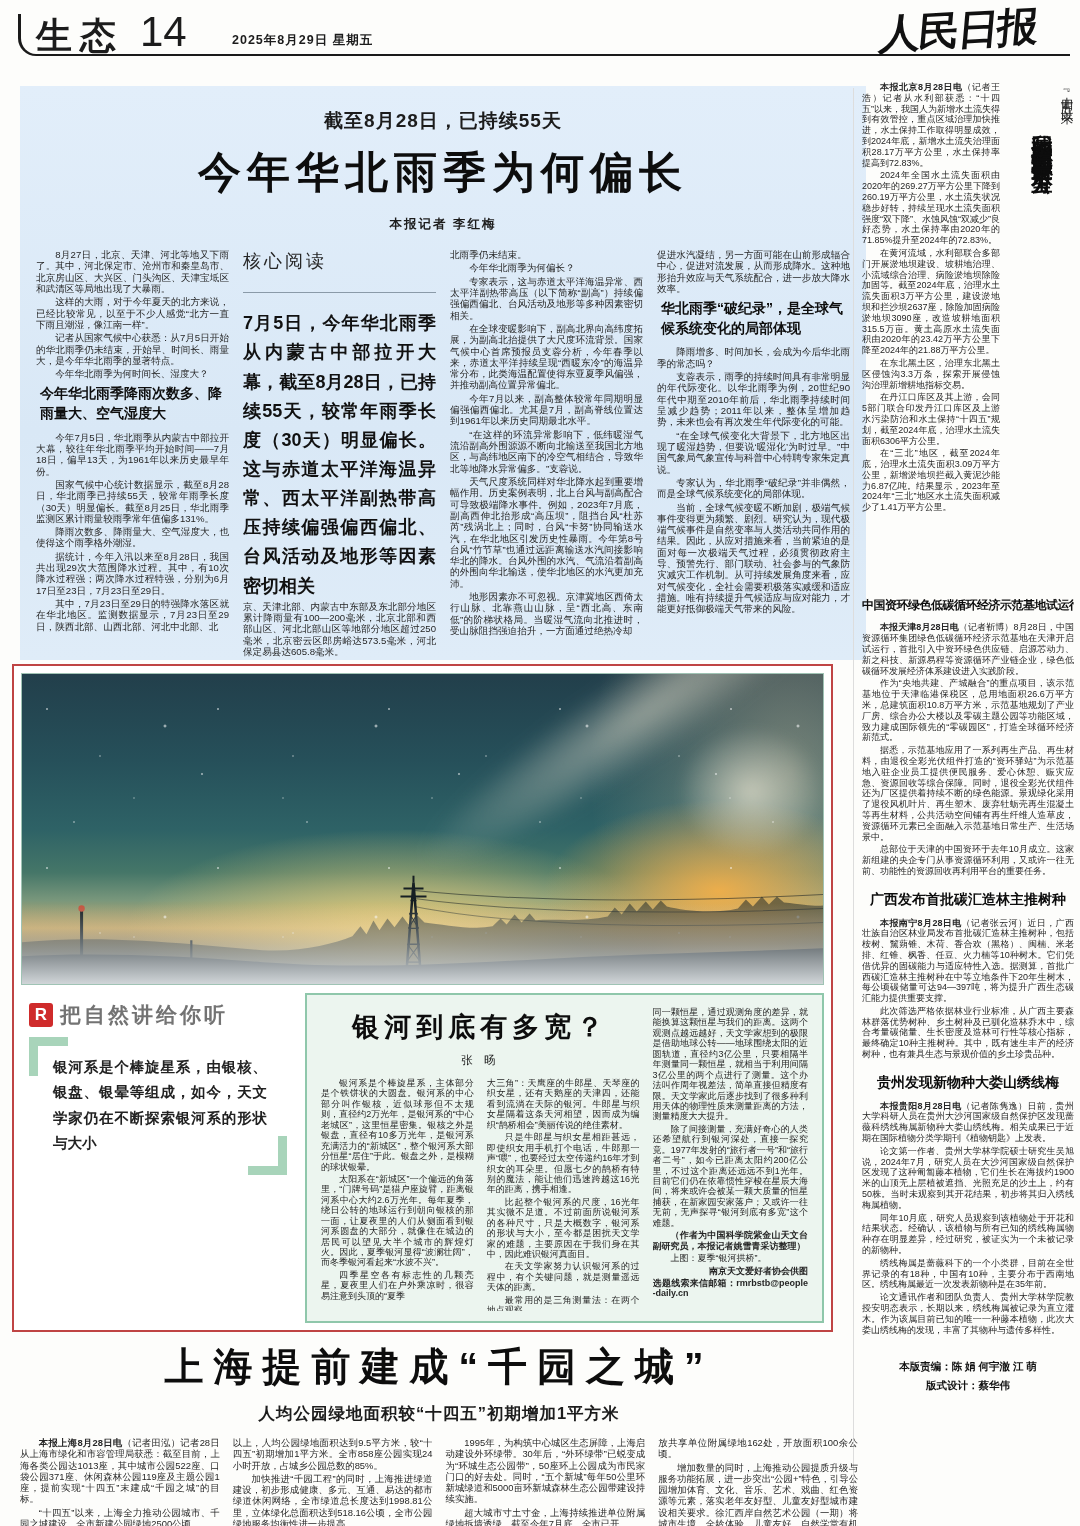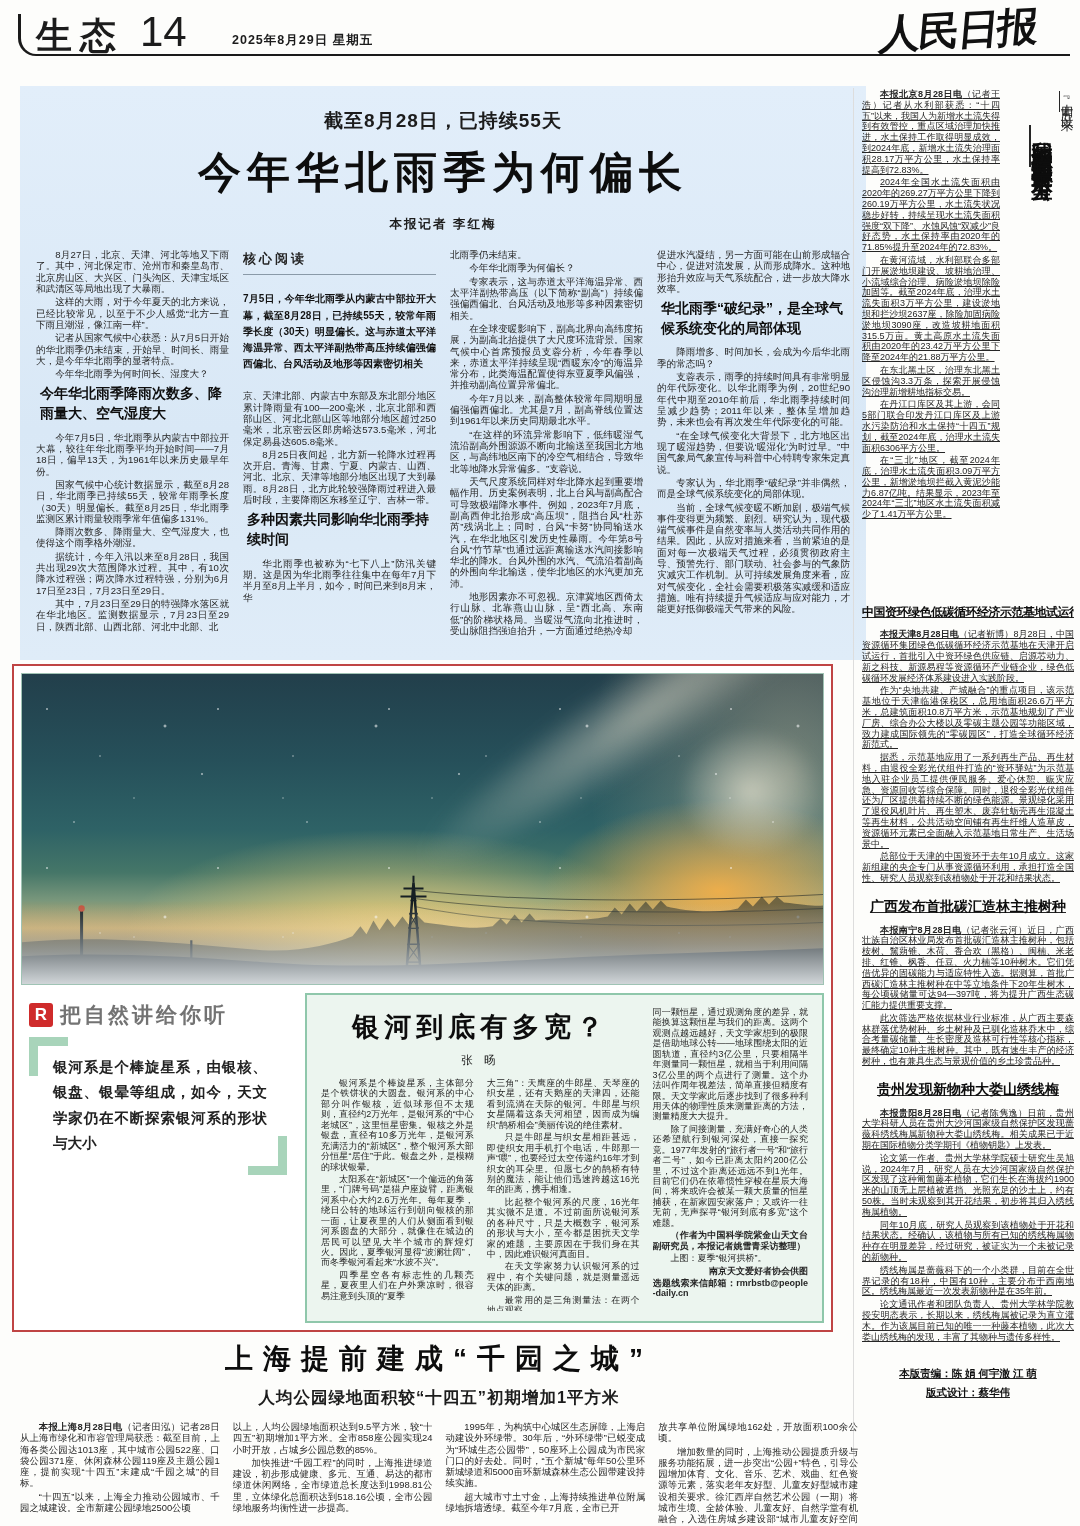--- a/index.html
+++ b/index.html
@@ -21,26 +21,26 @@
     background:linear-gradient(180deg,#e2eefa 0%,#d9e8f6 60%,#dfecf8 100%); padding:22px 16px 8px; }
   .main-kicker { text-align:center; font-size:19px; font-weight:bold; letter-spacing:1px; }
   .main-headline { text-align:center; font-size:43px; font-weight:bold; letter-spacing:6px; margin-top:10px; color:#0d0d0d; }
   .main-byline { text-align:center; font-size:12.5px; font-weight:bold; margin-top:14px; letter-spacing:2px; }
   .main-cols { display:flex; gap:14px; margin-top:16px; height:408px; }
   .mcol { flex:1; font-size:9.6px; line-height:1.18; text-align:justify; color:#262626; overflow:hidden; }
   .mcol p, .rr p, .gal p, .sh p { margin-bottom:2px; }
   .para { text-indent:2em; }
   .cont > p:first-child { text-indent:0; }
   .subhead { font-weight:bold; font-size:14px; line-height:1.4; text-align:left; margin:5px 4px 8px; color:#0e0e0e; }
-  .core-title { font-weight:bold; font-size:13px; letter-spacing:3px; margin:2px 0 8px; }
+  .core-title { font-weight:normal; font-size:18px; letter-spacing:3px; margin:2px 0 20px; }
   .core-rule { border-top:1.5px solid #8a9aa8; margin-bottom:16px; }
-  .core-text { font-size:10px; font-weight:bold; line-height:1.62; color:#111; text-align:justify; margin-bottom:18px; }
+  .core-text { font-size:18px; font-weight:bold; line-height:1.62; color:#111; text-align:justify; margin-bottom:0; }
   
   .vrule { position:absolute; left:853px; top:88px; height:1428px; border-left:1px solid #ddd; }
-  .right-rail { position:absolute; left:862px; top:89px; width:212px; height:1436px; overflow:hidden;text-decoration:underline; }
+  .right-rail { position:absolute; left:862px; top:82px; width:212px; height:1436px; overflow:hidden; }
   .rr { font-size:9px; line-height:1.2; text-align:justify; color:#262626; }
   .soil-wrap { display:flex; height:502px; overflow:hidden; }
   .soil-text { width:138px; }
   .vhead { width:74px; writing-mode:vertical-rl; text-align:left; padding-top:2px; }
   .vkick { font-size:12.5px; letter-spacing:3px; color:#222; margin-left:6px; }
   .vtitle { font-size:21px; font-weight:bold; letter-spacing:2px; line-height:1.05; margin-top:34px; color:#0d0d0d; }
   .rr-head { font-weight:bold; text-align:center; color:#0d0d0d; line-height:1.2; margin:14px 0 10px; }
   .rr-head.h19 { font-size:12px; letter-spacing:-0.5px; white-space:nowrap; }
   .rr-head.h14 { font-size:14px; }
   .rr-dateline { font-weight:bold; }
@@ -93,21 +93,21 @@
   .gal-author { text-align:center; font-size:11.5px; margin:8px 0 10px; letter-spacing:4px; }
   .gal-cols { display:flex; gap:13px; flex:1; overflow:hidden; }
   .gal { flex:1; font-size:9px; line-height:1.16; text-align:justify; color:#262626; overflow:hidden; }
   .gal-col3 { flex:1; padding-top:2px; }
   .gal-credit { font-weight:bold; text-indent:2em; }
   .gal-caption { text-indent:2em; }
   .gal-photocredit { text-align:right; font-weight:bold; }
   .gal-tip { font-weight:bold; word-break:break-all; }
   
   .shanghai { position:absolute; left:20px; top:1340px; width:838px; height:186px; overflow:hidden; }
-  .sh-headline { text-align:center; font-size:28px; font-weight:bold; letter-spacing:10px; color:#0d0d0d; }
+  .sh-headline { text-align:center; font-size:39px; font-weight:bold; letter-spacing:10px; color:#0d0d0d; }
   .sh-sub { text-align:center; font-size:16.5px; font-weight:bold; margin-top:9px; letter-spacing:1px; }
   .sh-cols { display:flex; gap:13px; margin-top:12px; }
   .sh { flex:1; font-size:9.4px; line-height:1.2; text-align:justify; color:#262626; }
 </style>
 </head>
 <body>
 
 <div>
   <div class="hdr-line"></div>
   <div class="hdr-section">生态</div>
@@ -197,21 +197,21 @@
       <div class="vtitle">我国新增水土流失治理面积超二十八万平方公里</div>
     </div>
   </div>
 
   <div>
     <div class="rr-head h19">中国资环绿色低碳循环经济示范基地试运行</div>
     <p class="para"><b class="rr-dateline">本报天津8月28日电</b><span>（记者靳博）8月28日，中国资源循环集团绿色低碳循环经济示范基地在天津开启试运行，首批引入中资环绿色供应链、启源芯动力、新之科技、新源易程等资源循环产业链企业，绿色低碳循环发展经济体系建设进入实践阶段。</span></p>
     <div>
         <p class="para">作为“央地共建、产城融合”的重点项目，该示范基地位于天津临港保税区，总用地面积26.6万平方米，总建筑面积10.8万平方米，示范基地规划了产业厂房、综合办公大楼以及零碳主题公园等功能区域，致力建成国际领先的“零碳园区”，打造全球循环经济新范式。</p>
         <p class="para">据悉，示范基地应用了一系列再生产品、再生材料，由退役全彩光伏组件打造的“资环驿站”为示范基地入驻企业员工提供便民服务、爱心休憩、赈灾应急、资源回收等综合保障。同时，退役全彩光伏组件还为厂区提供着持续不断的绿色能源。景观绿化采用了退役风机叶片、再生塑木、废弃牡蛎壳再生混凝土等再生材料，公共活动空间铺有再生纤维人造草皮，资源循环元素已全面融入示范基地日常生产、生活场景中。</p>
-        <p class="para">总部位于天津的中国资环于去年10月成立。这家新组建的央企专门从事资源循环利用，承担打造全国性、研究人员观察到该植物处于开花和结果状态。</p>
+        <p class="para">总部位于天津的中国资环于去年10月成立。这家新组建的央企专门从事资源循环利用，又或许一往无前、功能性的资源回收再利用平台的重要任务。</p>
       </div>
   </div>
 
   <div>
     <div class="rr-head h14">广西发布首批碳汇造林主推树种</div>
     <p class="para"><b class="rr-dateline">本报南宁8月28日电</b><span>（记者张云河）近日，广西壮族自治区林业局发布首批碳汇造林主推树种，包括桉树、黧蒴锥、木荷、香合欢（黑格）、闽楠、米老排、红锥、枫香、任豆、火力楠等10种树木。它们凭借优异的固碳能力与适应特性入选。据测算，首批广西碳汇造林主推树种在中等立地条件下20年生树木，每公顷碳储量可达94—397吨，将为提升广西生态碳汇能力提供重要支撑。</span></p>
     <div>
         <p class="para">此次筛选严格依据林业行业标准，从广西主要森林群落优势树种、乡土树种及已驯化造林乔木中，综合考量碳储量、生长密度及造林可行性等核心指标，最终确定10种主推树种。其中，既有速生丰产的经济树种，也有兼具生态与景观价值的乡土珍贵品种。</p>
       </div>
   </div>

